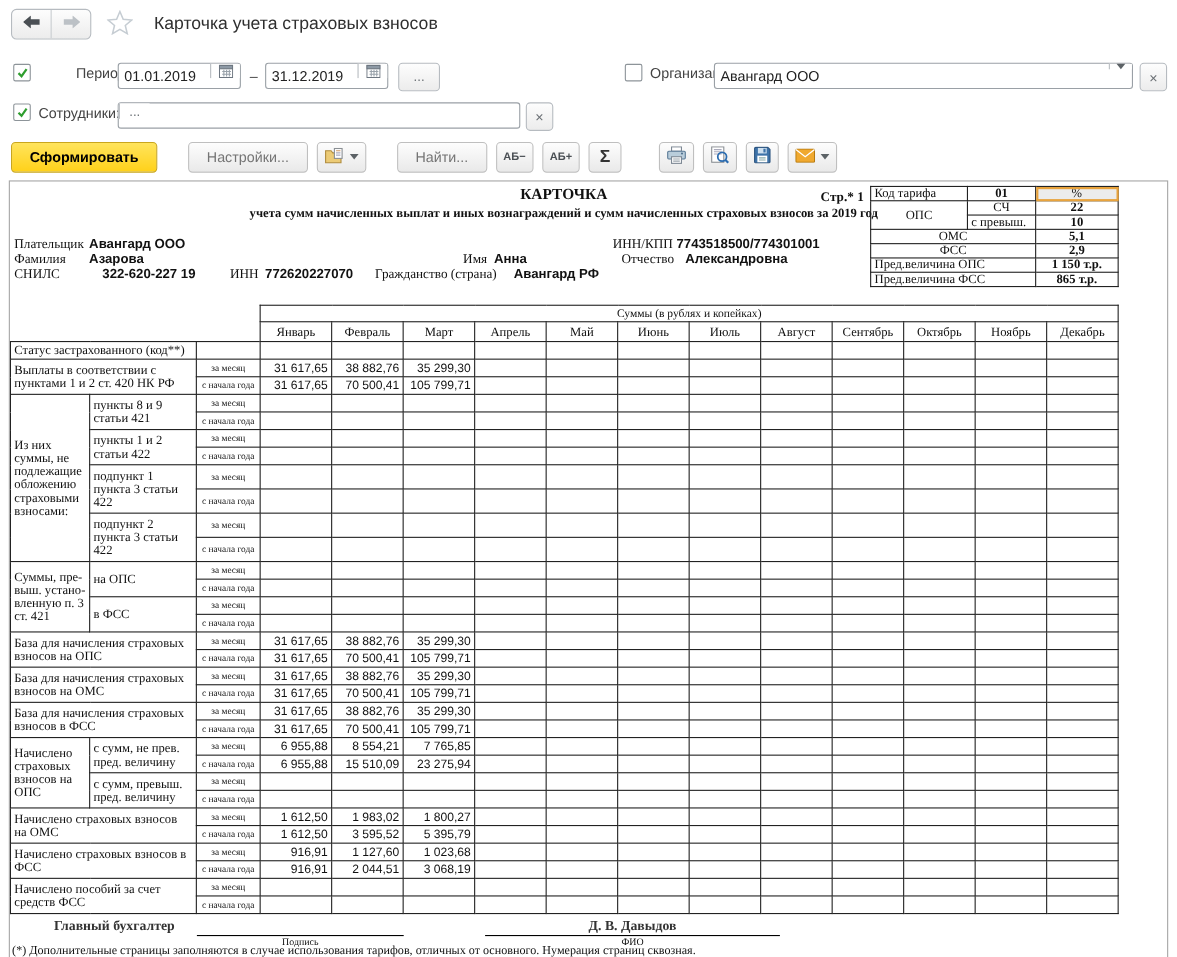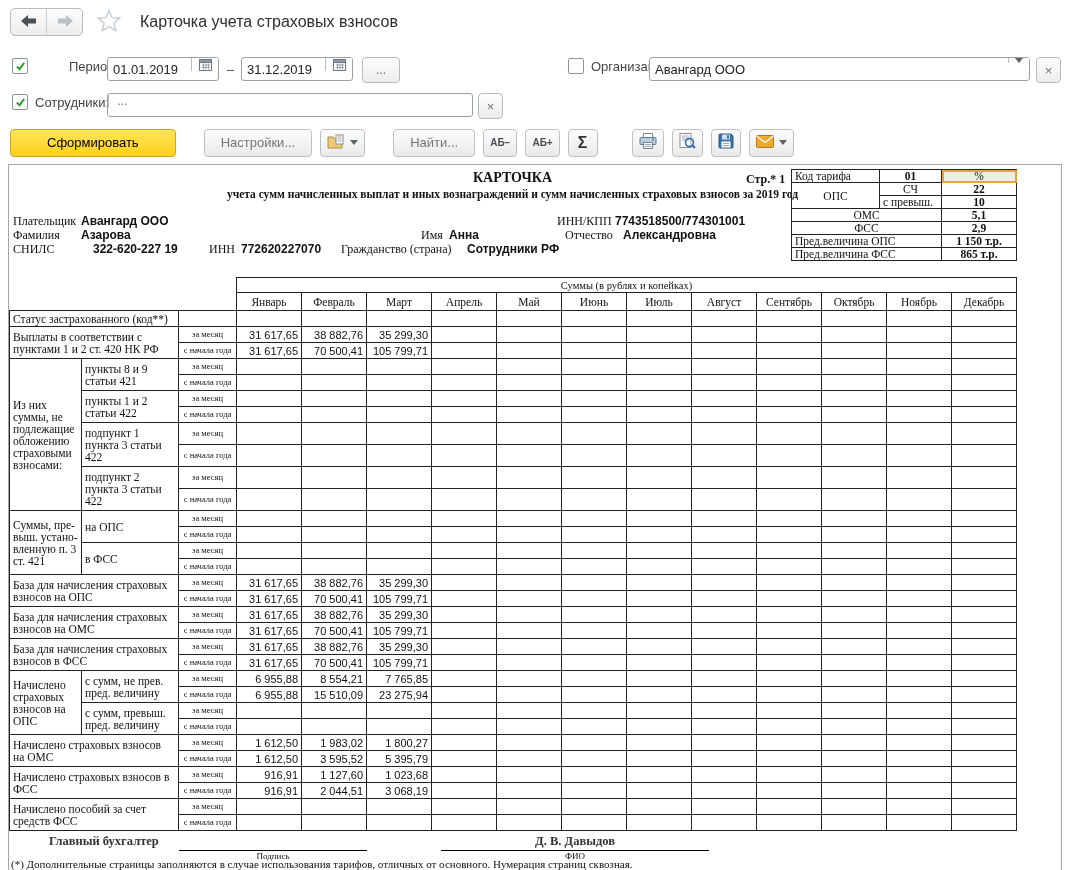--- a/index.html
+++ b/index.html
@@ -14,21 +14,21 @@
   .filter{position:absolute;display:flex;align-items:center;gap:7px;font-size:13px;color:#444;}
   .inp{display:flex;align-items:flex-start;border:1px solid #9aa0a6;border-radius:3px;background:#fff;height:24px;box-sizing:border-box;}
   .inp .txt{padding:4px 5px 0 5px;font-size:13px;color:#222;white-space:nowrap;overflow:hidden;flex:1;}
   .inp .seg{border-left:1px solid #b7bcc0;display:flex;align-items:center;justify-content:center;color:#6b7075;font-size:12px;background:#fff;cursor:pointer;}
   .sbtn{border:1px solid #b6bbc0;border-radius:4px;background:linear-gradient(#fdfdfd,#ececec);display:flex;align-items:center;justify-content:center;color:#6b7075;cursor:pointer;box-sizing:border-box;}
   .tri{width:0;height:0;border-left:4px solid transparent;border-right:4px solid transparent;border-top:5px solid #5c6266;display:inline-block;}
   
   .toolbar{position:absolute;left:10px;top:128px;display:flex;align-items:center;gap:8px;height:29px;}
   .tbtn{height:28px;border:1px solid #bfbfbf;border-radius:4px;background:linear-gradient(#fdfdfd,#e9e9e9);color:#757575;font-size:13px;padding:0 16px;display:flex;align-items:center;justify-content:center;cursor:pointer;box-sizing:border-box;}
   .tbtn.icon{padding:0 6px;min-width:30px;}
-  .primary{background:linear-gradient(#ffe45c,#ffd11a);border:1px solid #c9a61d;color:#000;font-weight:normal;padding:0 36px;}
+  .primary{background:linear-gradient(#ffe45c,#ffd11a);border:1px solid #c9a61d;color:#000;font-weight:bold;padding:0 16px;}
   .sigma{font-size:16px;font-weight:bold;color:#333;padding:0 8px;}
   .abc{font-size:10px;font-weight:bold;color:#4a4f54;letter-spacing:0;}
   .gap{width:18px;}
   
   .sheet{position:absolute;left:8px;top:164px;width:1054px;height:842px;border:1px solid #a6a6a6;background:#fff;box-sizing:border-box;overflow:hidden;font-family:"Liberation Serif",serif;}
   .rheader{position:relative;height:112px;}
   .rh{position:absolute;white-space:nowrap;font-size:12px;color:#111;}
   .rtitle{left:0;top:5px;width:1007px;text-align:center;font-weight:bold;font-size:14px;}
   .rsub{left:0;top:23px;width:1007px;text-align:center;font-weight:bold;font-size:11.5px;}
   .bv{font-family:"Liberation Sans",sans-serif;font-weight:bold;font-size:12px;}
@@ -275,21 +275,21 @@
     <span class="rh" style="left:412px;top:63px;">Имя</span>
     <span class="rh bv" style="left:440px;top:63px;">Анна</span>
     <span class="rh" style="left:556px;top:63px;">Отчество</span>
     <span class="rh bv" style="left:614px;top:63px;">Александровна</span>
 
     <span class="rh" style="left:4px;top:77px;">СНИЛС</span>
     <span class="rh bv" style="left:84px;top:77px;">322-620-227 19</span>
     <span class="rh" style="left:200px;top:77px;">ИНН</span>
     <span class="rh bv" style="left:232px;top:77px;">772620227070</span>
     <span class="rh" style="left:332px;top:77px;">Гражданство (страна)</span>
-    <span class="rh bv" style="left:458px;top:77px;">Сотрудники РФ</span>
+    <span class="rh bv" style="left:458px;top:77px;">Авангард РФ</span>
   </div>
 
   <table class="grid">
       <colgroup>
         <col style="width:72px;">
         <col style="width:97px;">
         <col style="width:58px;">
         <col style="width:65px;">
         <col style="width:65px;">
         <col style="width:65px;">

